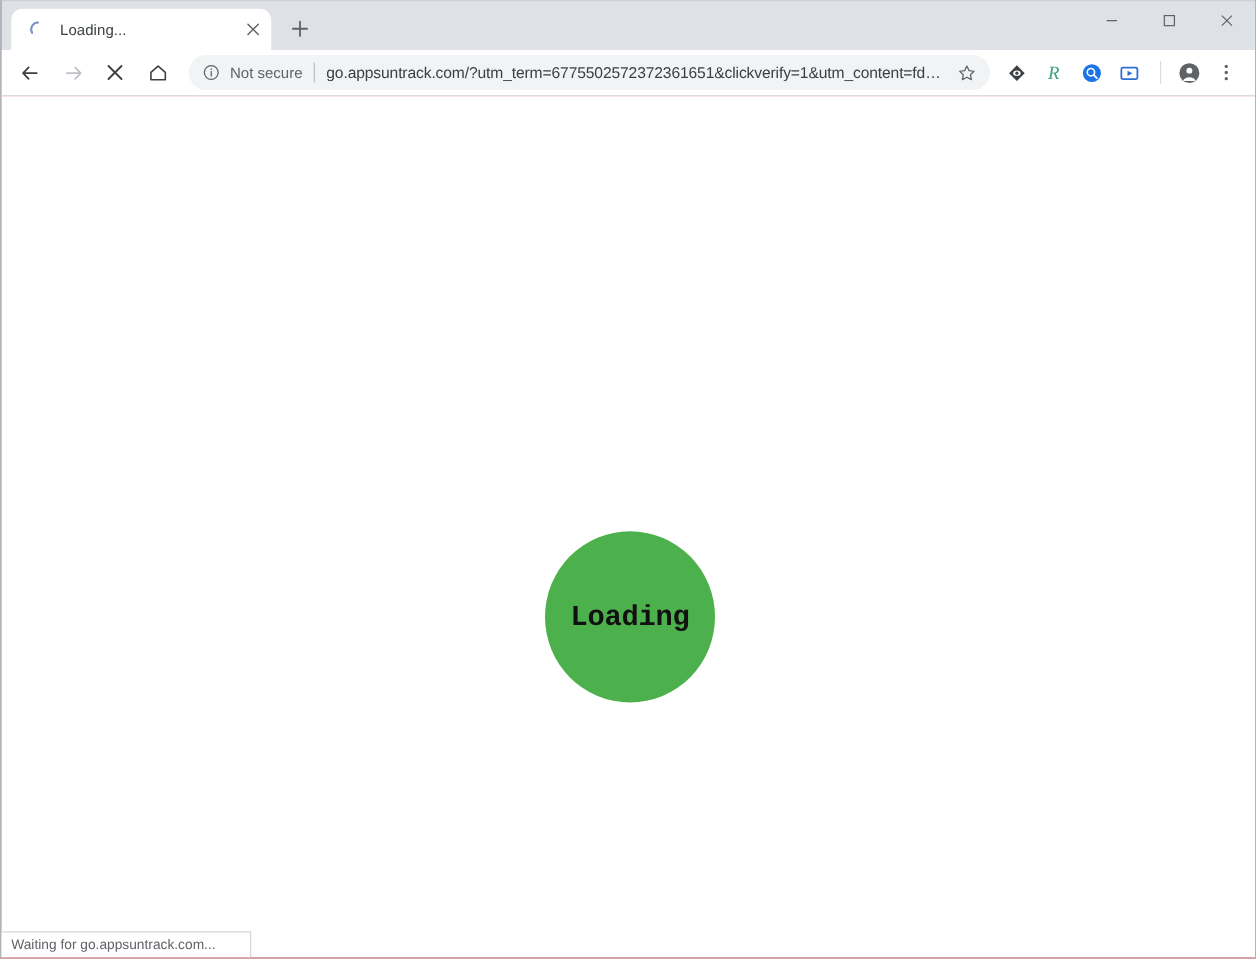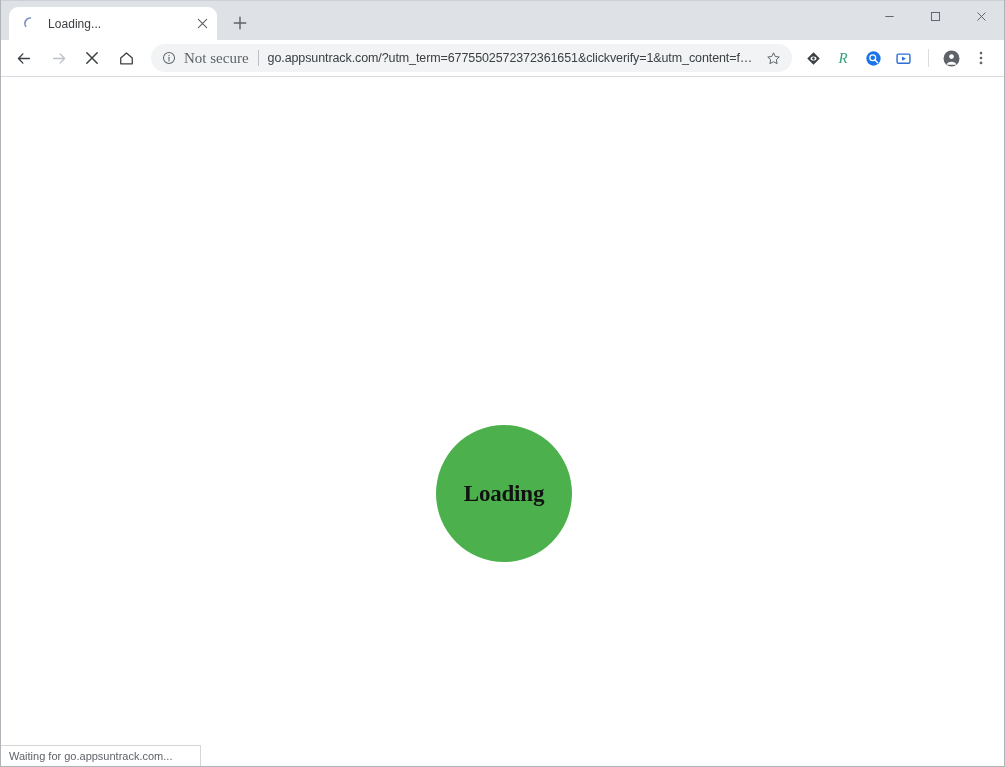--- a/index.html
+++ b/index.html
@@ -144,25 +144,24 @@
   #security-icon {
     flex: 0 0 16px;
     width: 16px;
     height: 16px;
     display: flex;
     align-items: center;
     justify-content: center;
   }
 
   #security-text {
-    font-size: 15px;
+    font-size: 12px;
     color: #5f6368;
     margin-left: 7px;
     white-space: nowrap;
-    font-family: Liberation Serif, serif;
   }
 
   #omnibox-divider {
     width: 1px;
     height: 16px;
     background: #bdc1c6;
     margin: 0 9px;
     flex: 0 0 1px;
   }
 
@@ -224,21 +223,21 @@
     width: 136px;
     height: 137px;
     border-radius: 50%;
     background: #4cb14c;
     display: flex;
     align-items: center;
     justify-content: center;
   }
 
   #loading-label {
-    font-family: Liberation Serif, serif;
+    font-family: Liberation Mono, monospace;
     font-size: 23px;
     font-weight: bold;
     color: #111111;
     letter-spacing: -0.2px;
   }
 
   
   #status-bar {
     position: absolute;
     left: 0;

